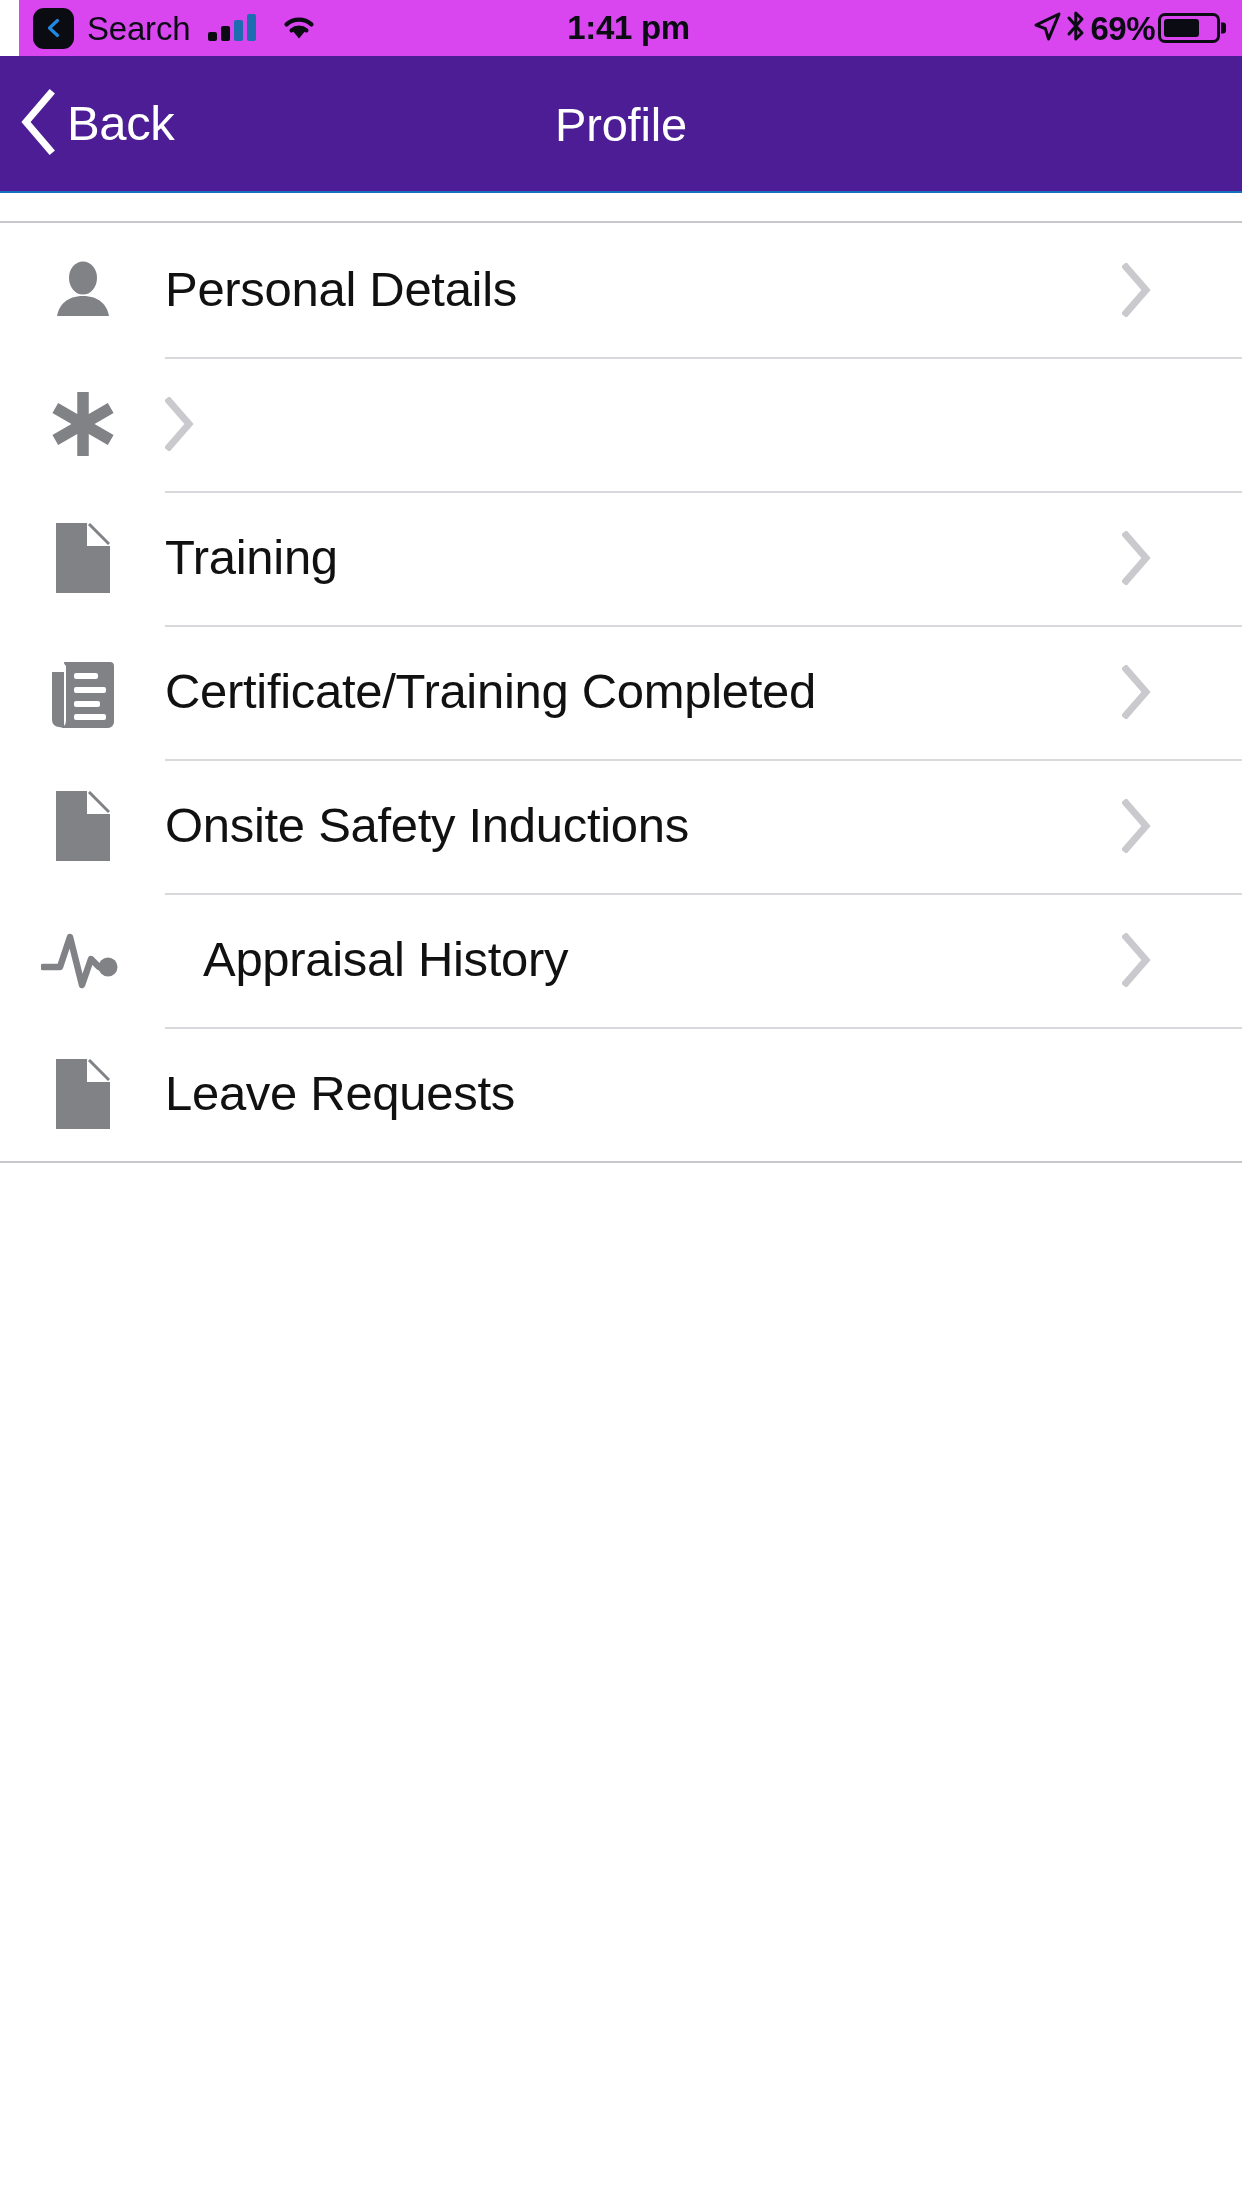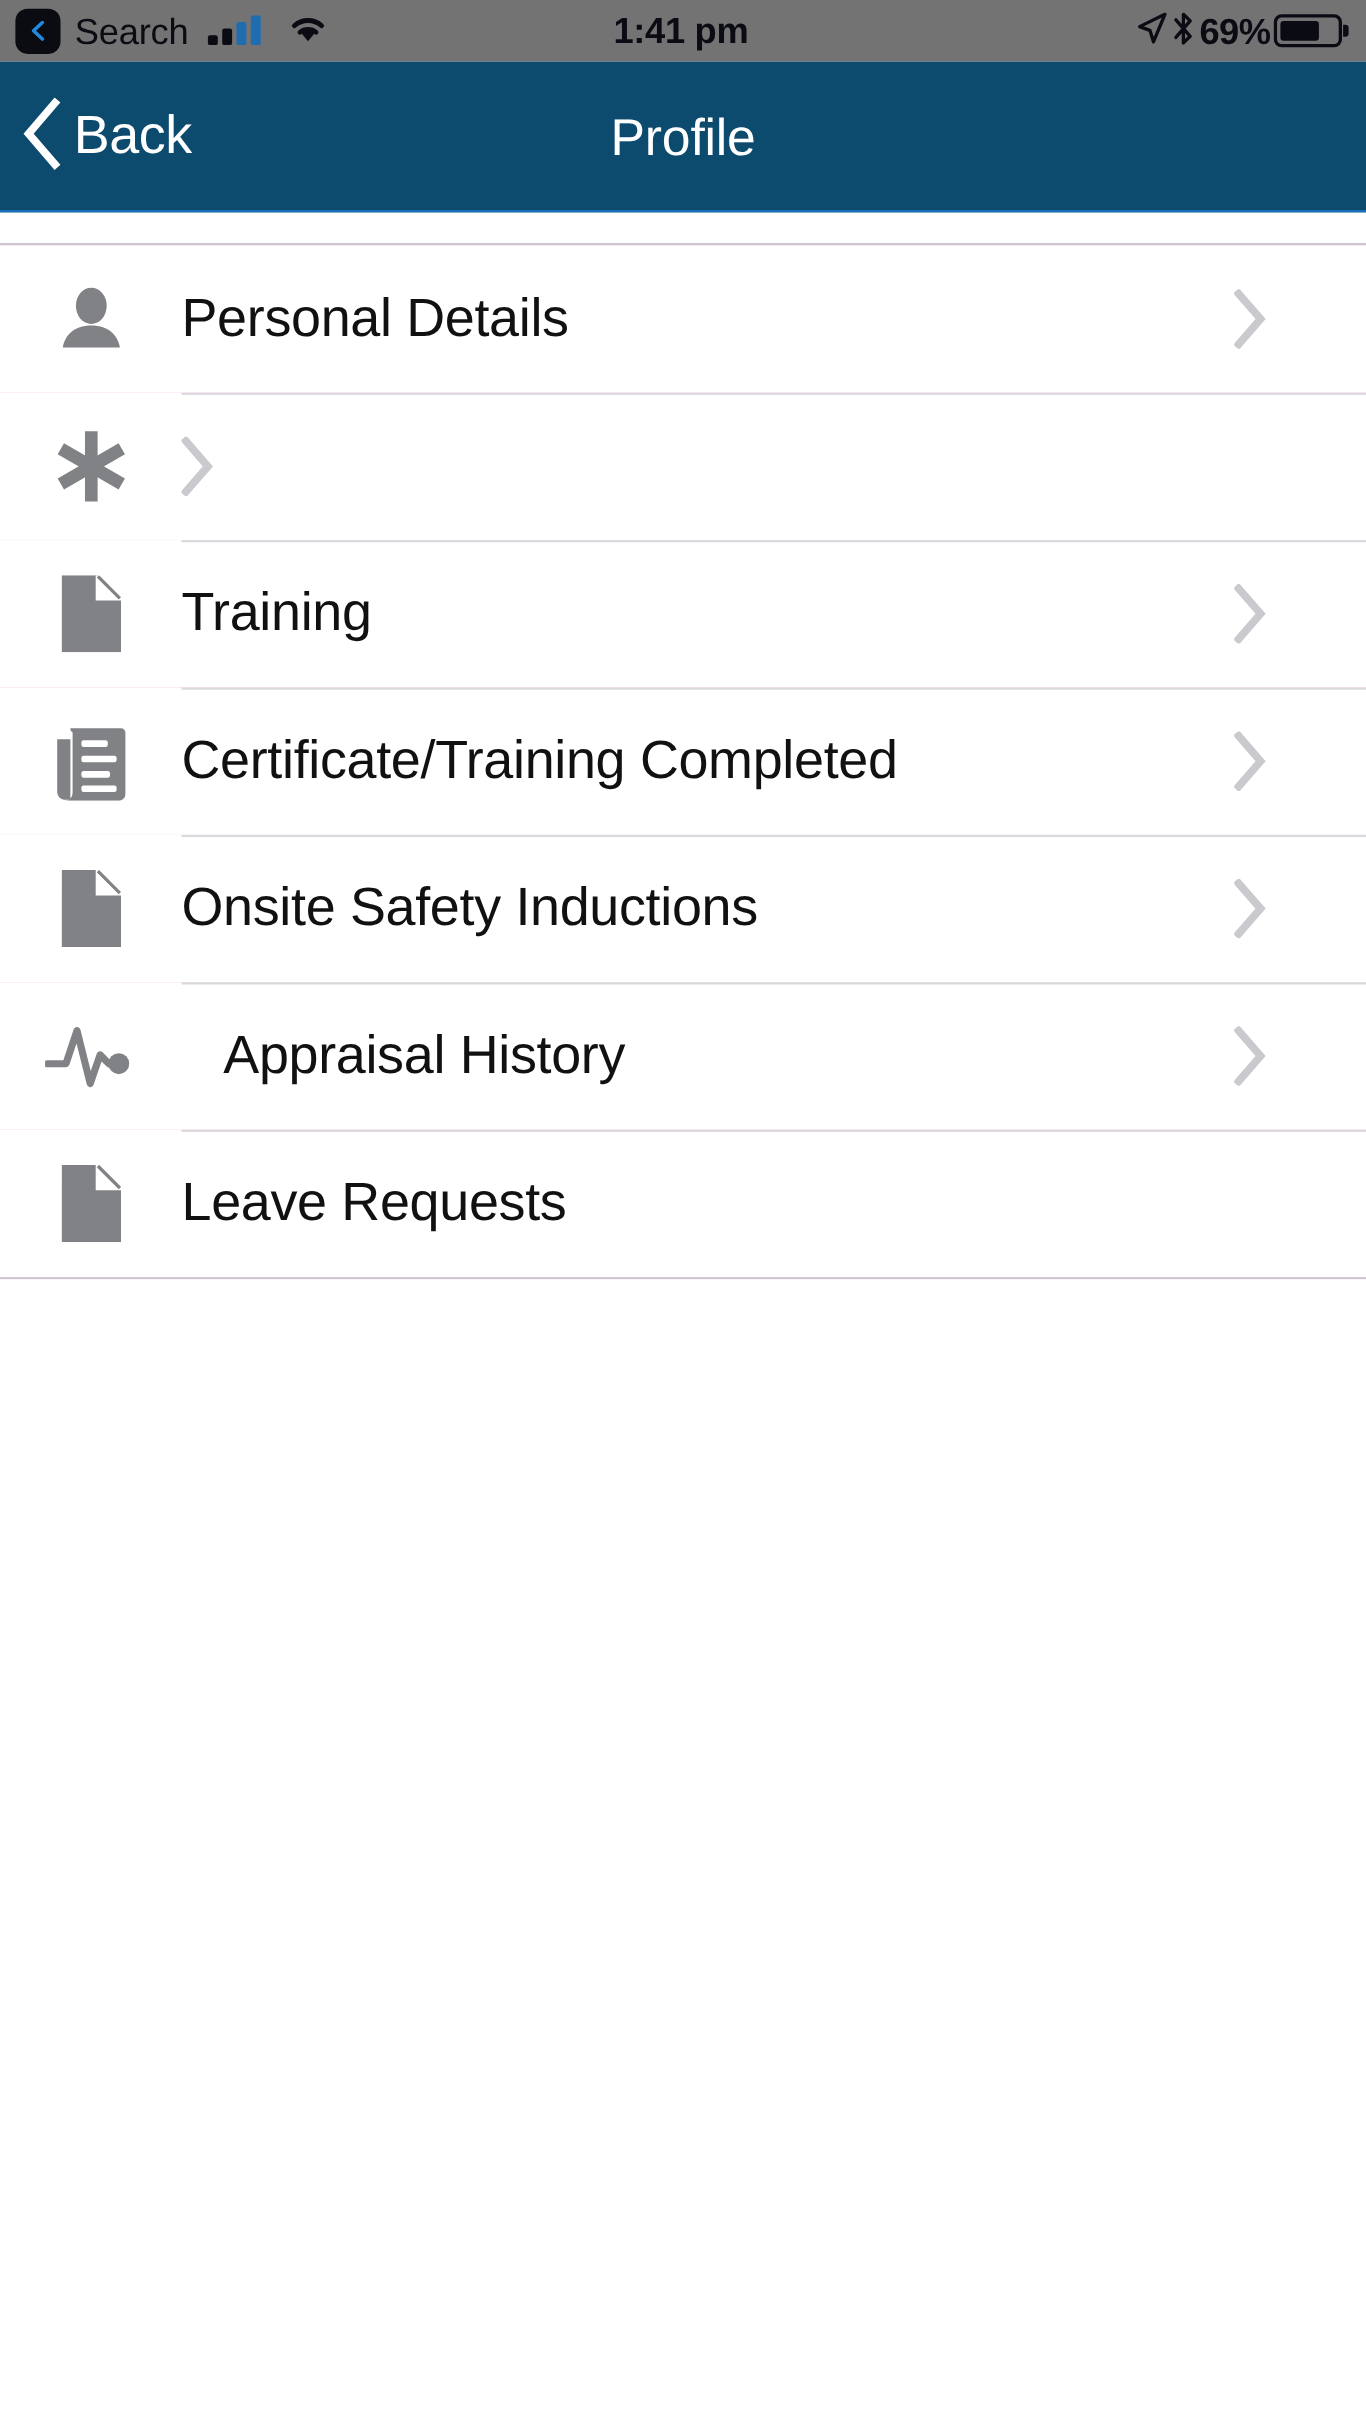--- a/index.html
+++ b/index.html
@@ -13,25 +13,26 @@
     font-family: "Liberation Sans", sans-serif;
     -webkit-font-smoothing: antialiased;
     overflow: hidden;
     position: relative;
   }
 
   
   .status-bar {
     position: relative;
     height: 56px;
-    background: #737373;
+    background: #d946ef;
     display: flex;
     align-items: center;
     box-sizing: border-box;
     padding: 0 22px 0 14px;
+    margin-left: 19px;
   }
   .status-left {
     display: flex;
     align-items: center;
     gap: 13px;
   }
   .back-badge {
     width: 41px;
     height: 41px;
     border-radius: 11px;
@@ -121,21 +122,21 @@
   .battery-fill {
     height: 100%;
     background: #0B0B14;
     border-radius: 3px;
   }
 
   
   .nav-bar {
     position: relative;
     height: 137px;
-    background: #0c4a6e;
+    background: #4c1d95;
     border-bottom: 2px solid #1772BE;
     box-sizing: border-box;
   }
   .nav-back {
     position: absolute;
     left: 18px;
     top: 50%;
     transform: translateY(-50%);
     display: flex;
     align-items: center;

